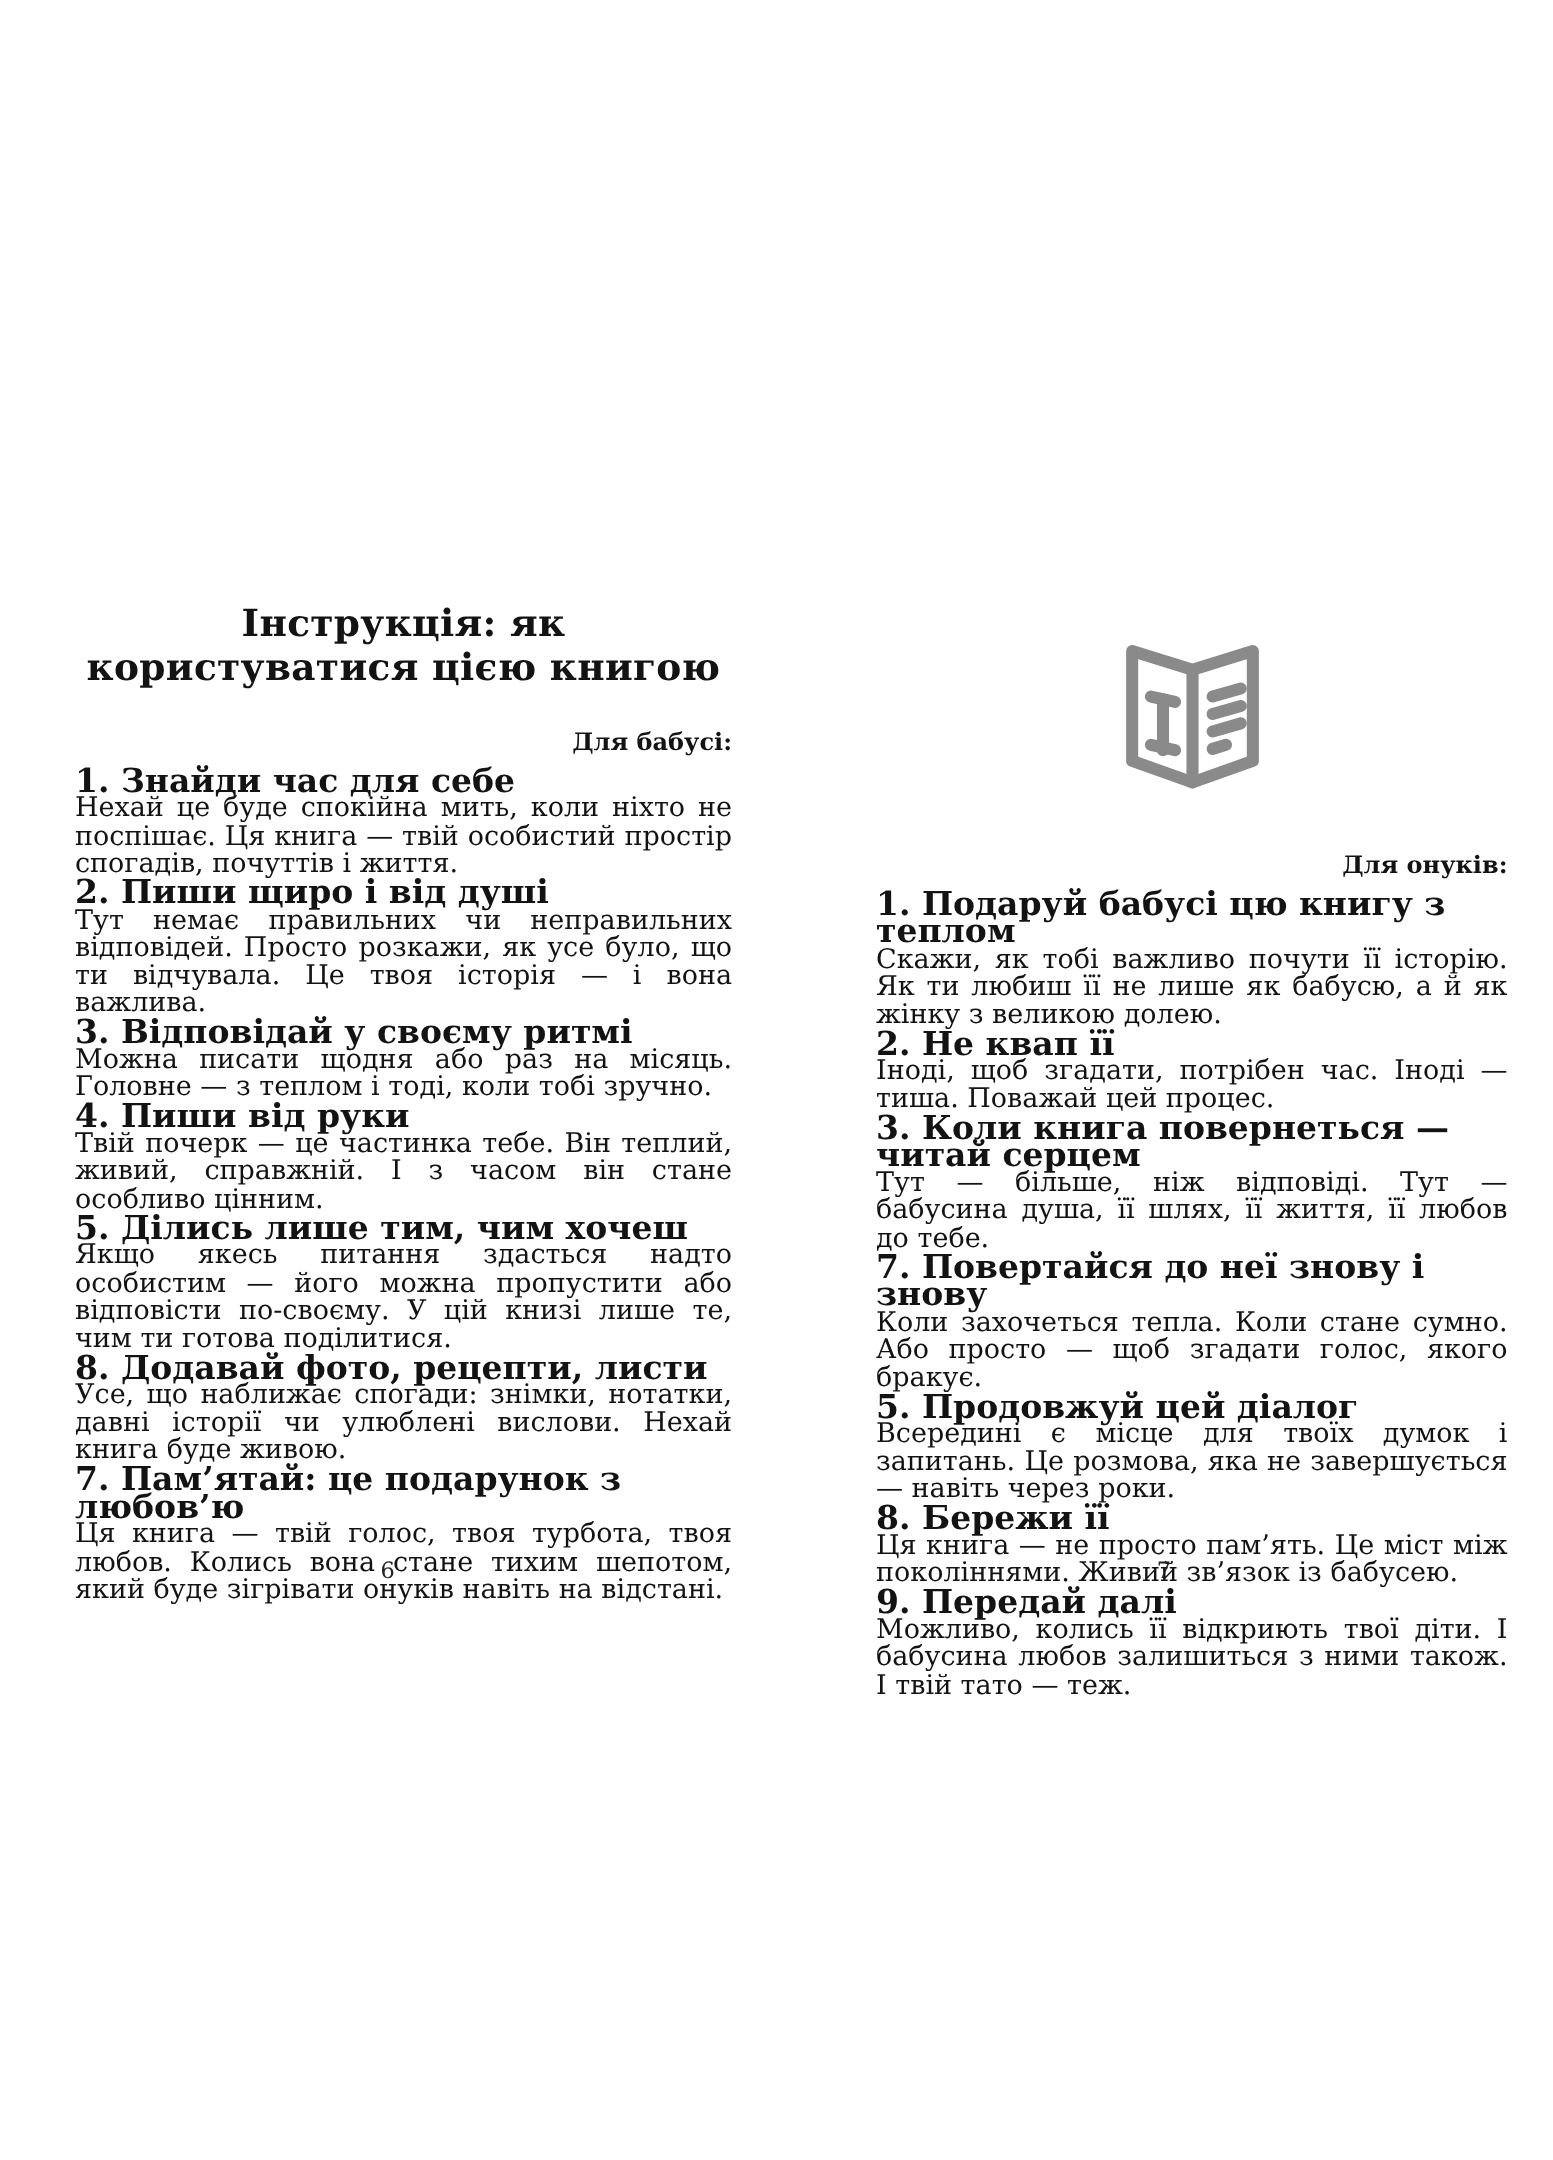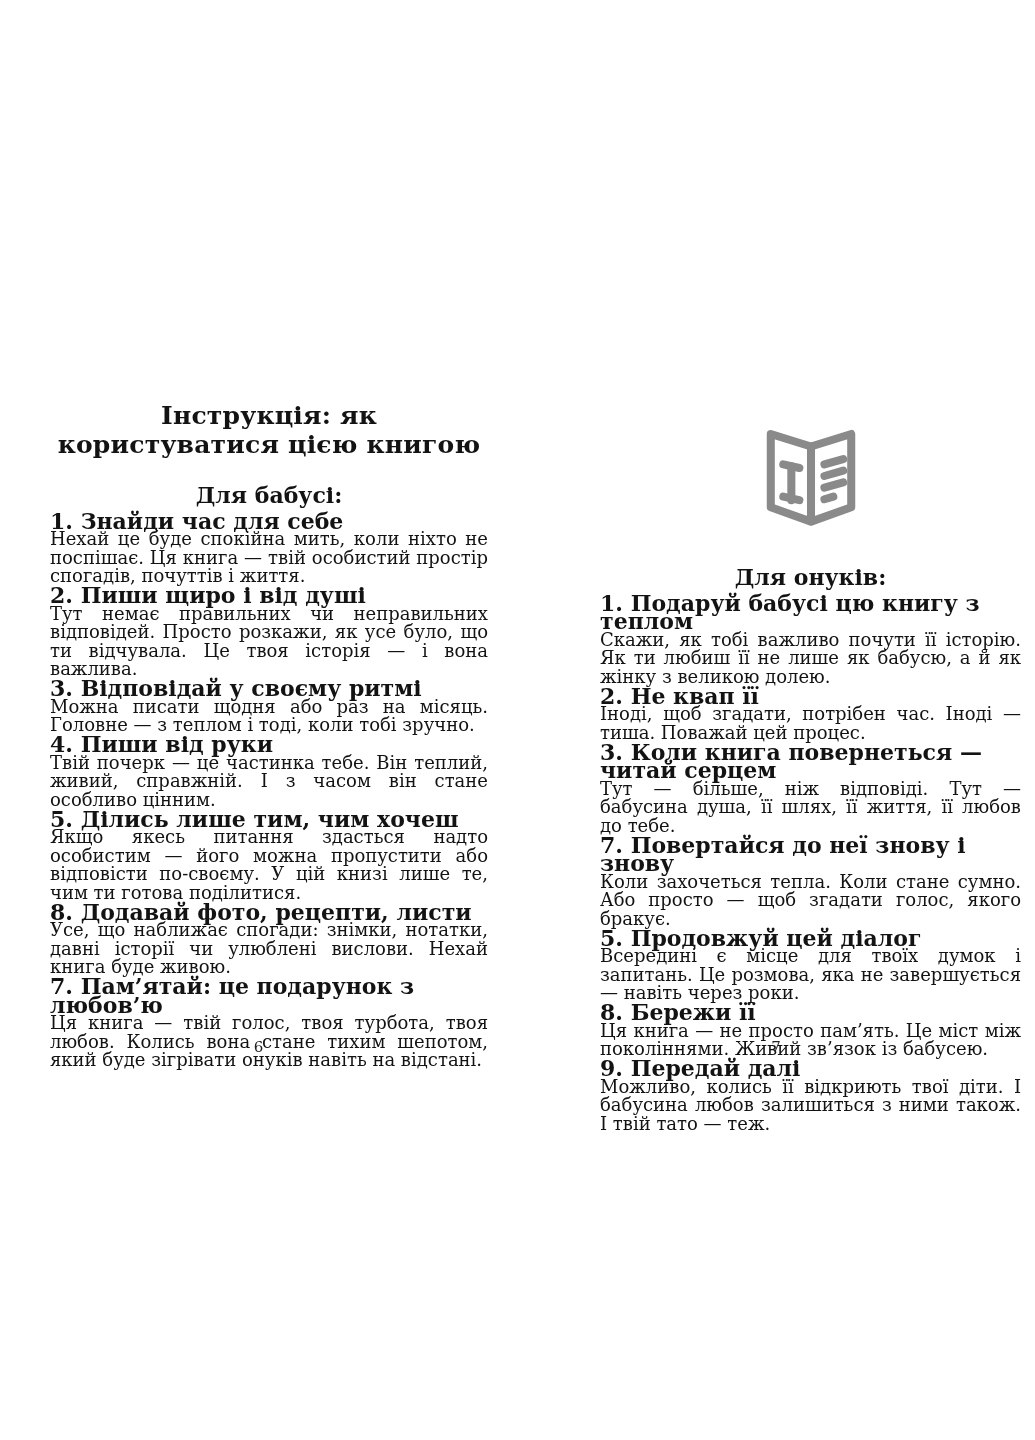--- a/index.html
+++ b/index.html
@@ -6,34 +6,34 @@
   html, body { width:1035px; height:1440px; }
   body {
     position:relative;
     background:#ffffff;
     color:#131313;
     font-family:"DejaVu Serif", serif;
     overflow:hidden;
   }
   .col { position:absolute; }
   #left-col  { left:50px;  top:401px; width:438px; }
-  #right-col { left:584px; top:421px; width:421px;margin-left:16px; }
+  #right-col { left:584px; top:421px; width:421px; }
 
   .page-title {
     font-weight:bold;
     font-size:25px;
     line-height:29px;
     text-align:center;
     letter-spacing:0.2px;
   }
   .section-heading {
     font-weight:bold;
-    font-size:22px;
+    font-size:16px;
     line-height:24px;
-    text-align:center;
+    text-align:right;
   }
   #left-col .section-heading  { margin-top:24px; margin-bottom:4px; }
   #right-col .section-heading { margin-top:34px; margin-bottom:4px; }
 
   .item-h {
     font-weight:bold;
     font-size:22px;
     line-height:18.5px;
     padding-top:0.5px;
   }

